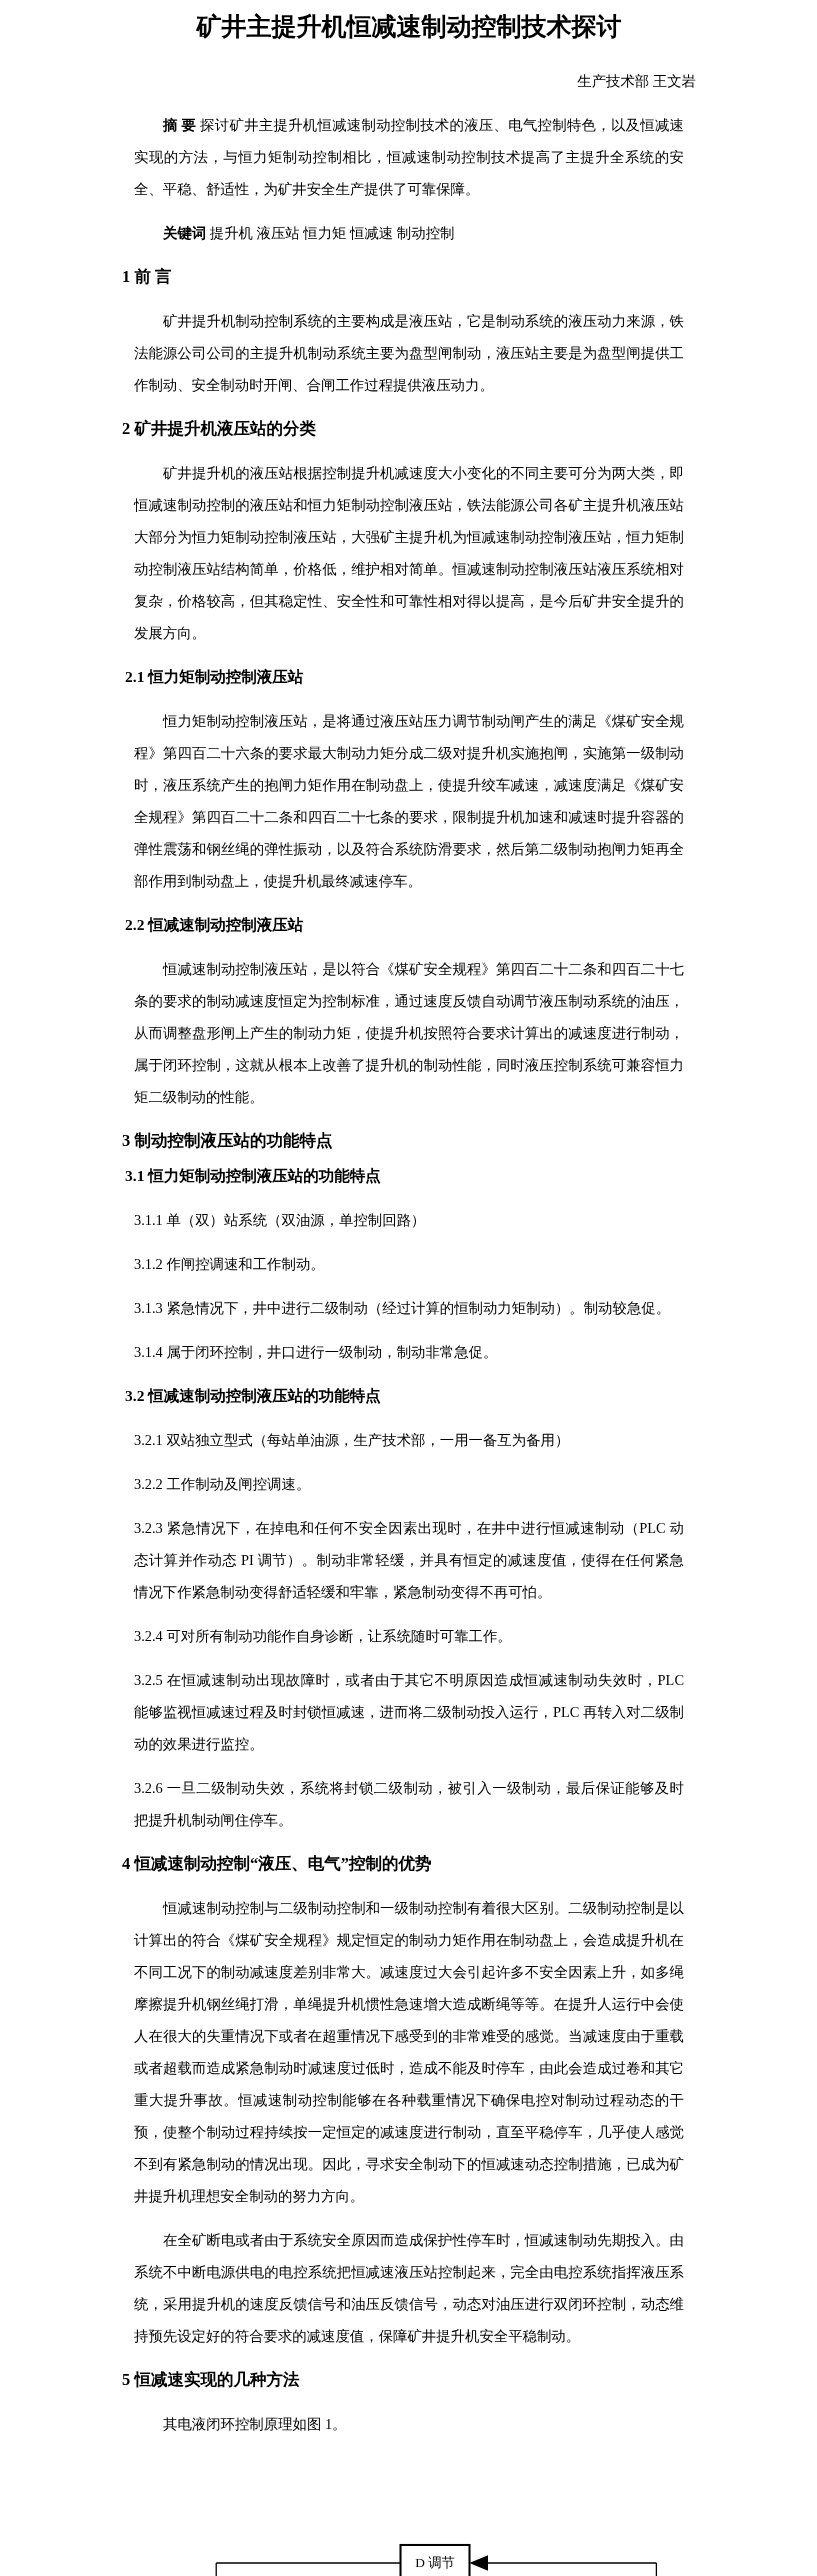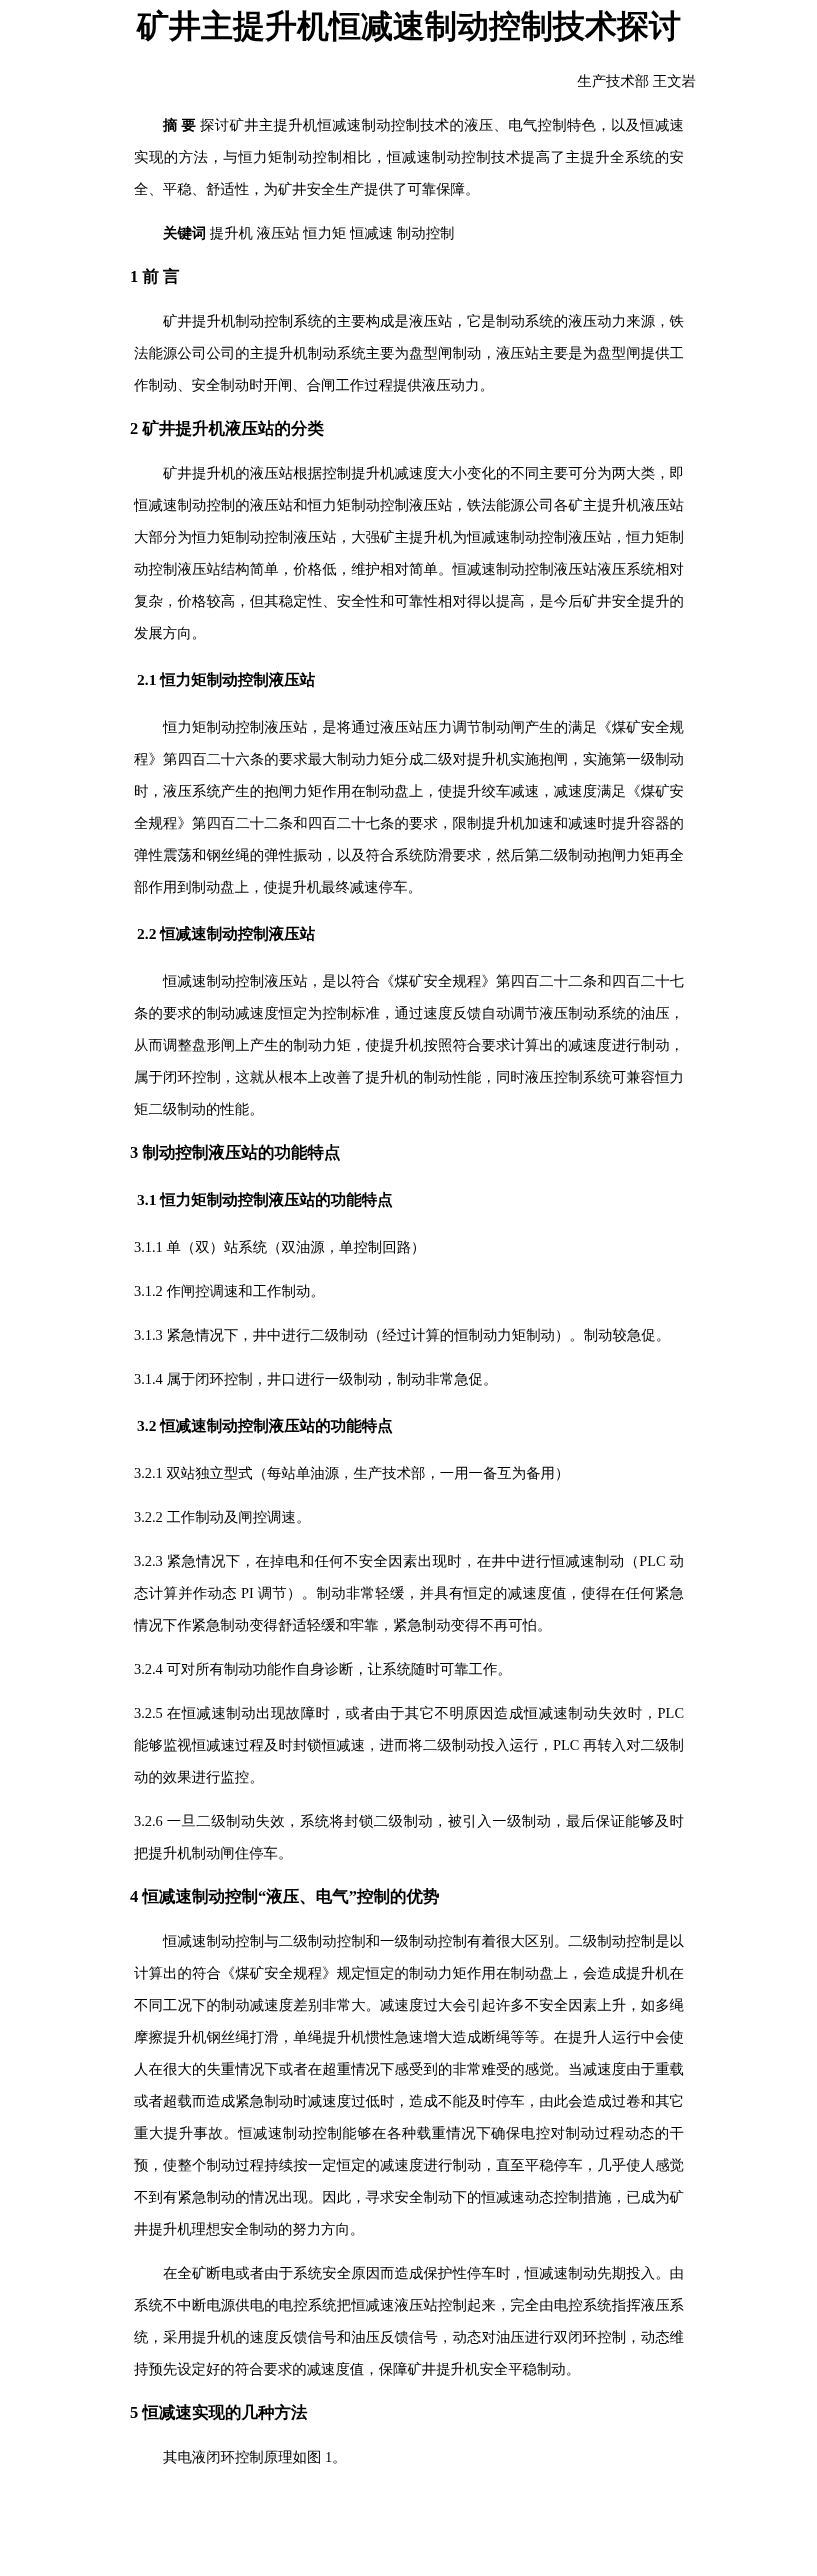--- a/index.html
+++ b/index.html
@@ -2,27 +2,27 @@
 <html style="font-size:8.2px"><head>
 <meta charset="utf-8">
 <style>
   html,body{margin:0;padding:0;}
   body{
     width:818px;height:3894px;background:#ffffff;color:#000000;
     font-family:"Liberation Serif","DejaVu Serif",serif;
     overflow:hidden;
   }
   .page{padding:7.2px 122px 0 122px;}
-  .doc-title{font-size:32px;font-weight:bold;text-align:center;line-height:39px;margin:0;}
+  .doc-title{font-size:25px;font-weight:bold;text-align:center;line-height:39px;margin:0;}
   .author-line{font-size:14.4px;text-align:right;line-height:32px;margin:18.5px 0 0 0;}
   .abstract{margin-top:14.4px;}
   .para{font-size:14.4px;line-height:32px;margin:12px;text-align:justify;text-indent:29px;}
   .para-noindent{font-size:14.4px;line-height:32px;margin:12px;text-align:justify;text-indent:0;}
-  .h-main{font-size:16.5px;font-weight:bold;line-height:32px;margin:8px;}
-  .h-sub{font-size:15.5px;font-weight:bold;line-height:32px;margin:15px;}
+  .h-main{font-size:16.5px;font-weight:bold;line-height:32px;margin:0;}
+  .h-sub{font-size:15.5px;font-weight:bold;line-height:32px;margin:3px;}
   .b{font-weight:bold;}
   .sp1{height:32px;}
   .figure-wrap{width:573px;margin:0;}
   .fig-caption{font-size:13.4px;line-height:32px;text-align:center;margin:0;}
   svg text{font-family:"Liberation Serif","DejaVu Serif",serif;fill:#000;}
 </style>
 </head>
 <body>
 
 <div class="page">

